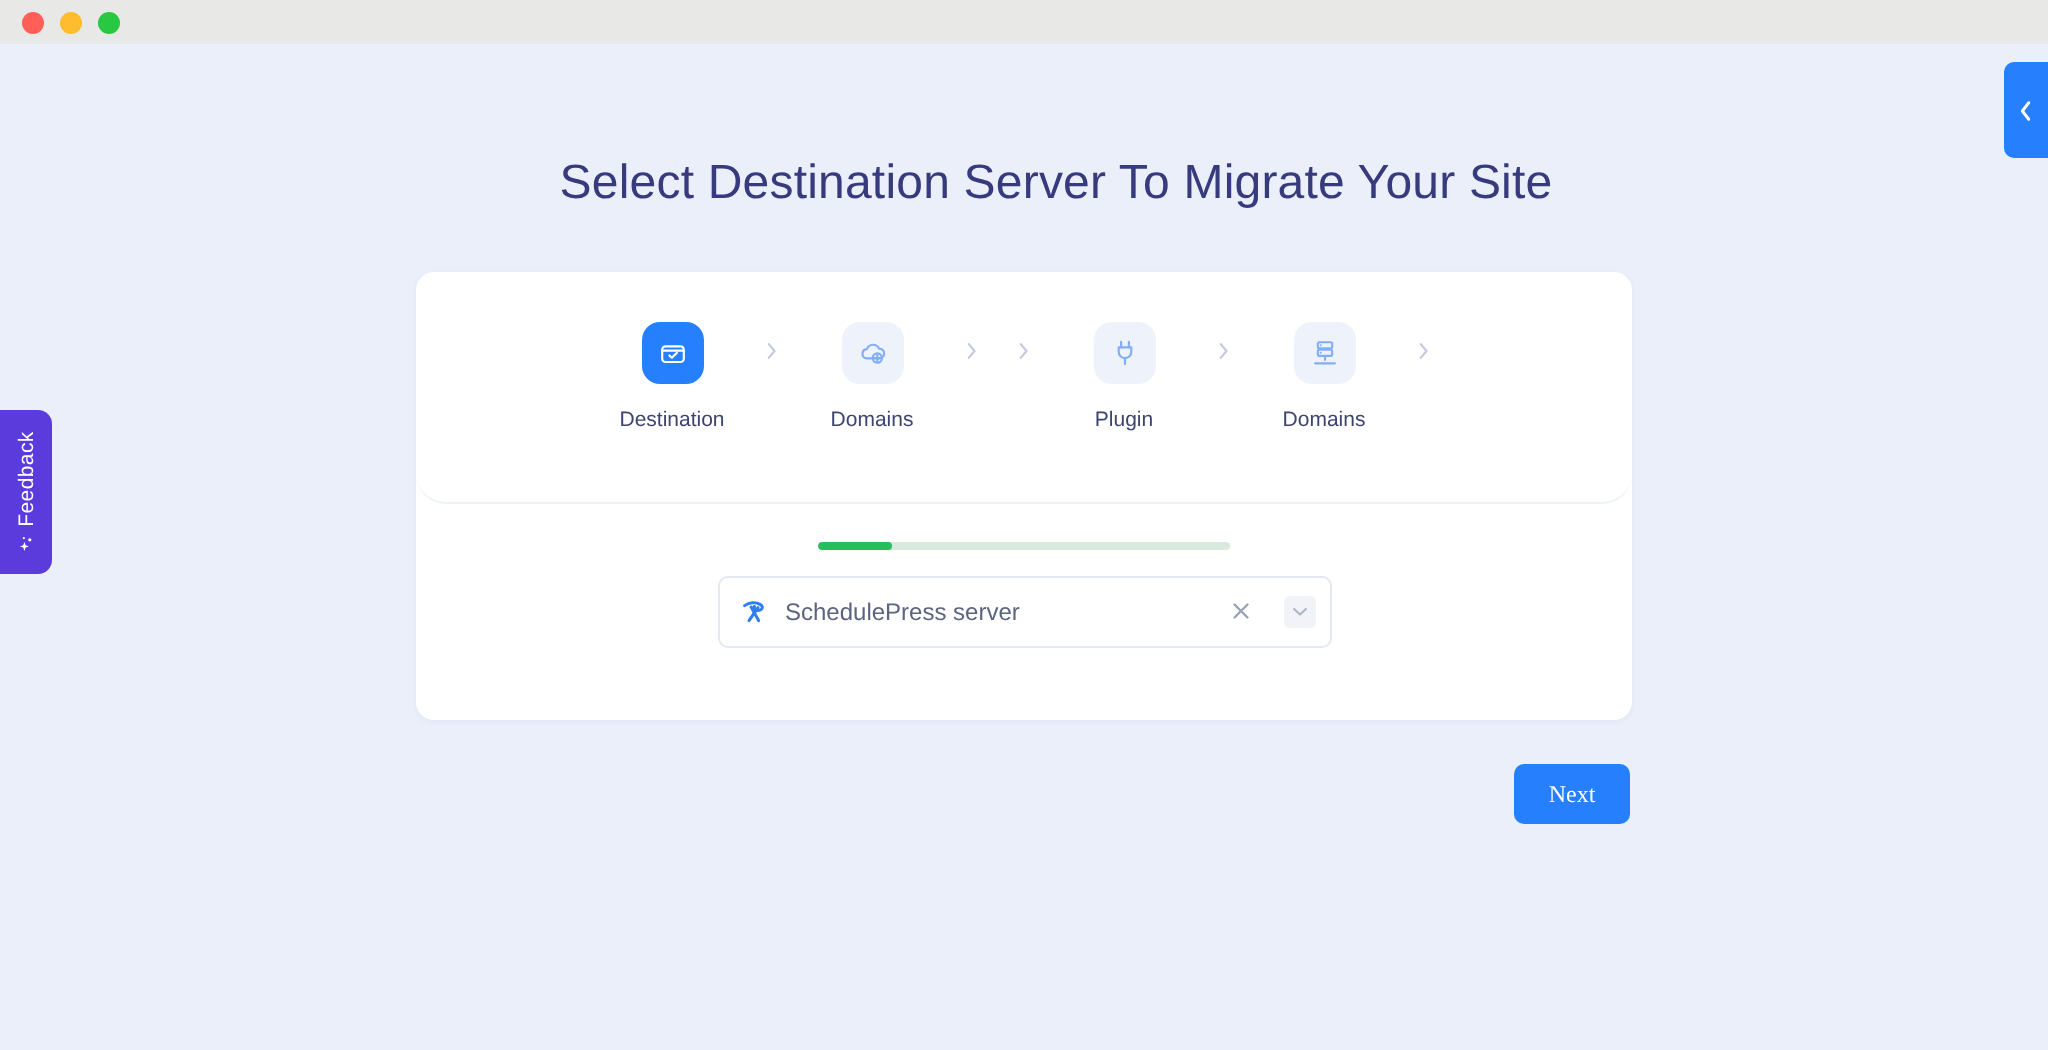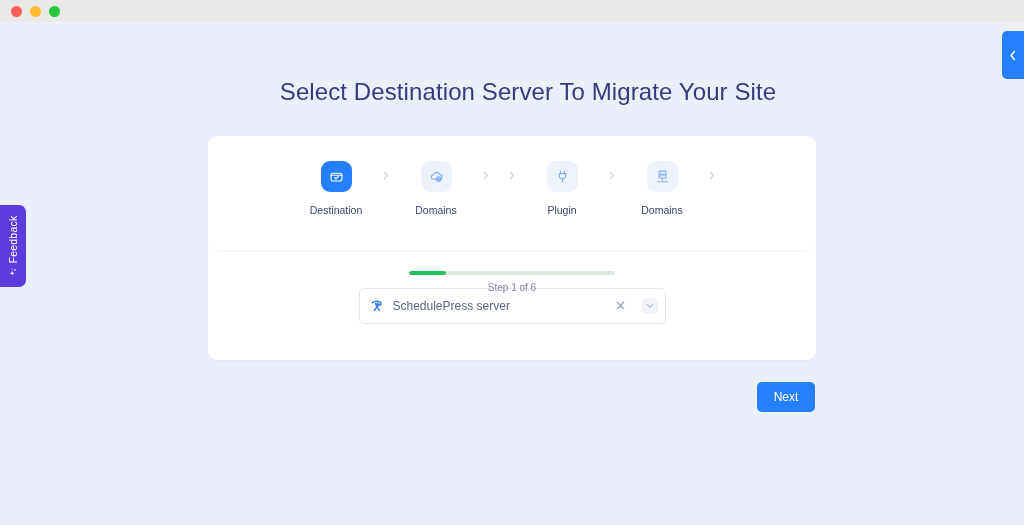--- a/index.html
+++ b/index.html
@@ -228,21 +228,21 @@
   .next-button {
     position: absolute;
     left: 757px;
     top: 360px;
     width: 58px;
     height: 30px;
     background: #2680fd;
     border: none;
     border-radius: 5px;
     color: #ffffff;
-    font-family: Liberation Sans, sans-serif;
+    font-family: Liberation Serif, serif;
     font-size: 12px;
     cursor: pointer;
   }
 </style>
 </head>
 <body>
 
 <div class="titlebar">
   <span class="dot dot-close"></span>
   <span class="dot dot-min"></span>
@@ -382,18 +382,17 @@
         </span>
       </div>
     </div>
 
   </div>
 
   <div class="progress-wrap">
     <div class="progress-track" style="background: rgb(216, 233, 222);">
       <div class="progress-fill" id="progress-fill" style="width: 18%; background: rgb(37, 192, 91);"></div>
     </div>
-    <div class="progress-label">Step 1 of 6</div>
   </div>
 
   <button class="next-button">Next</button>
 
 </div>
 
 </body></html>

